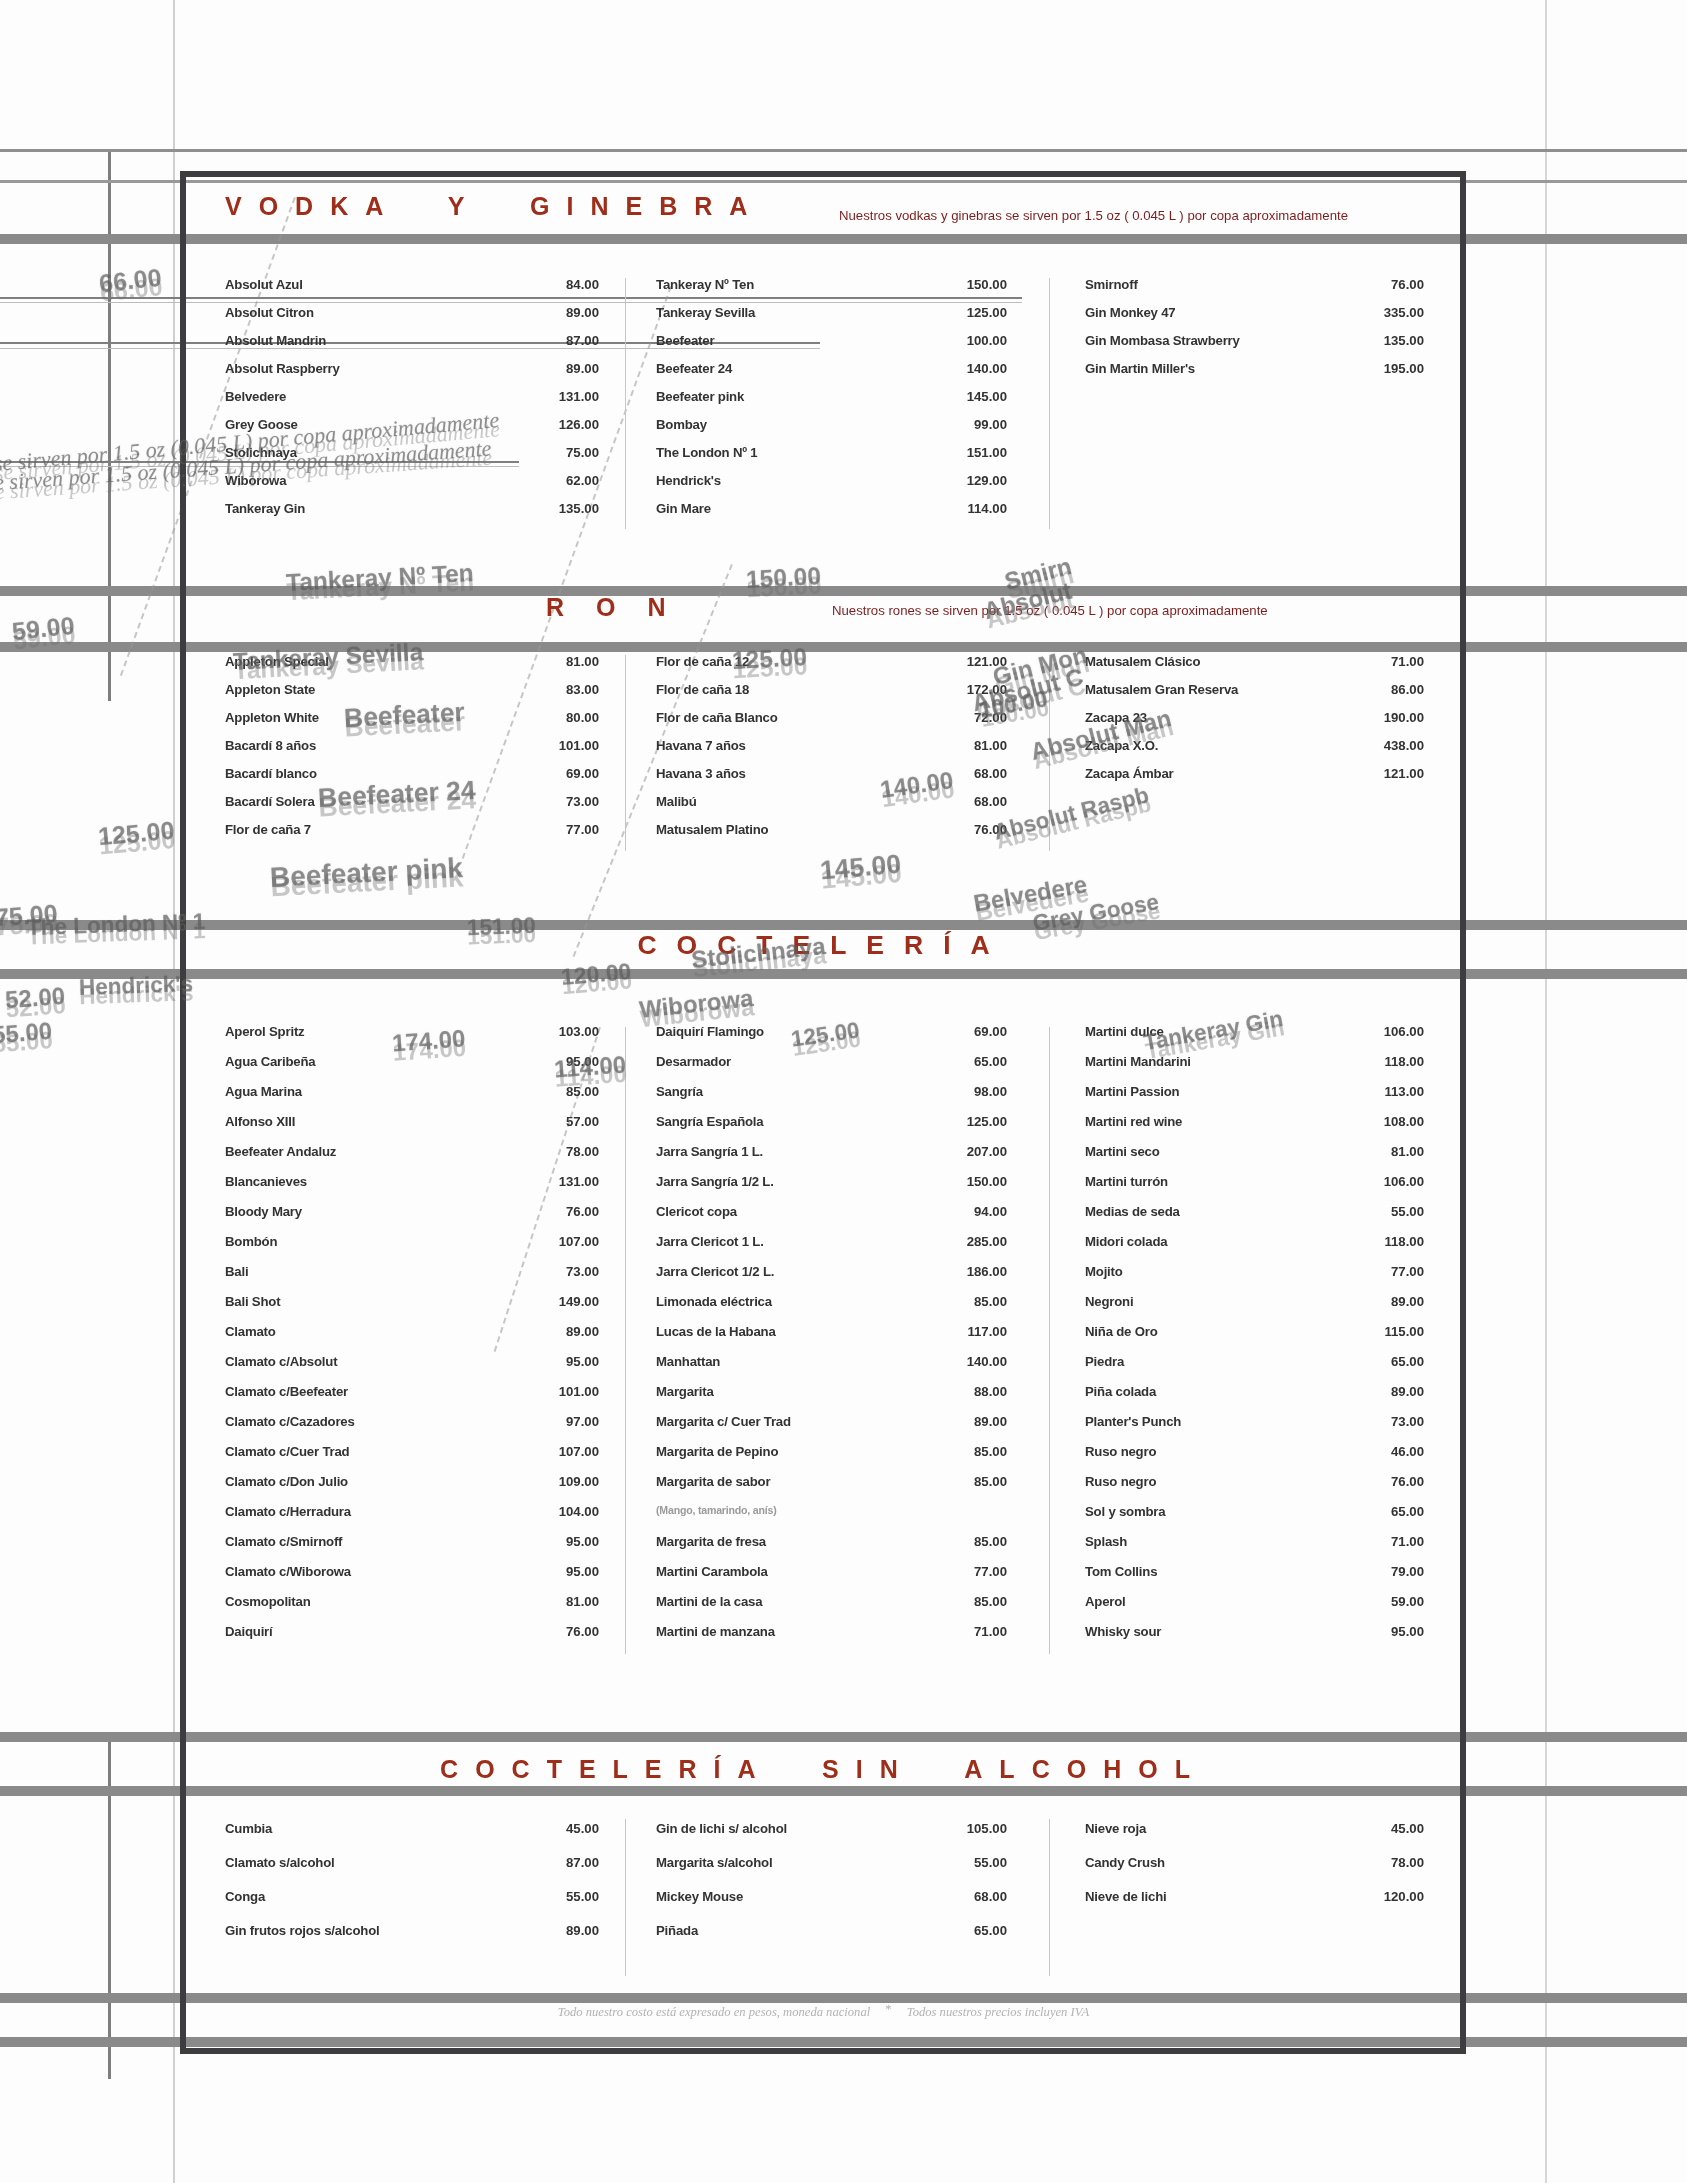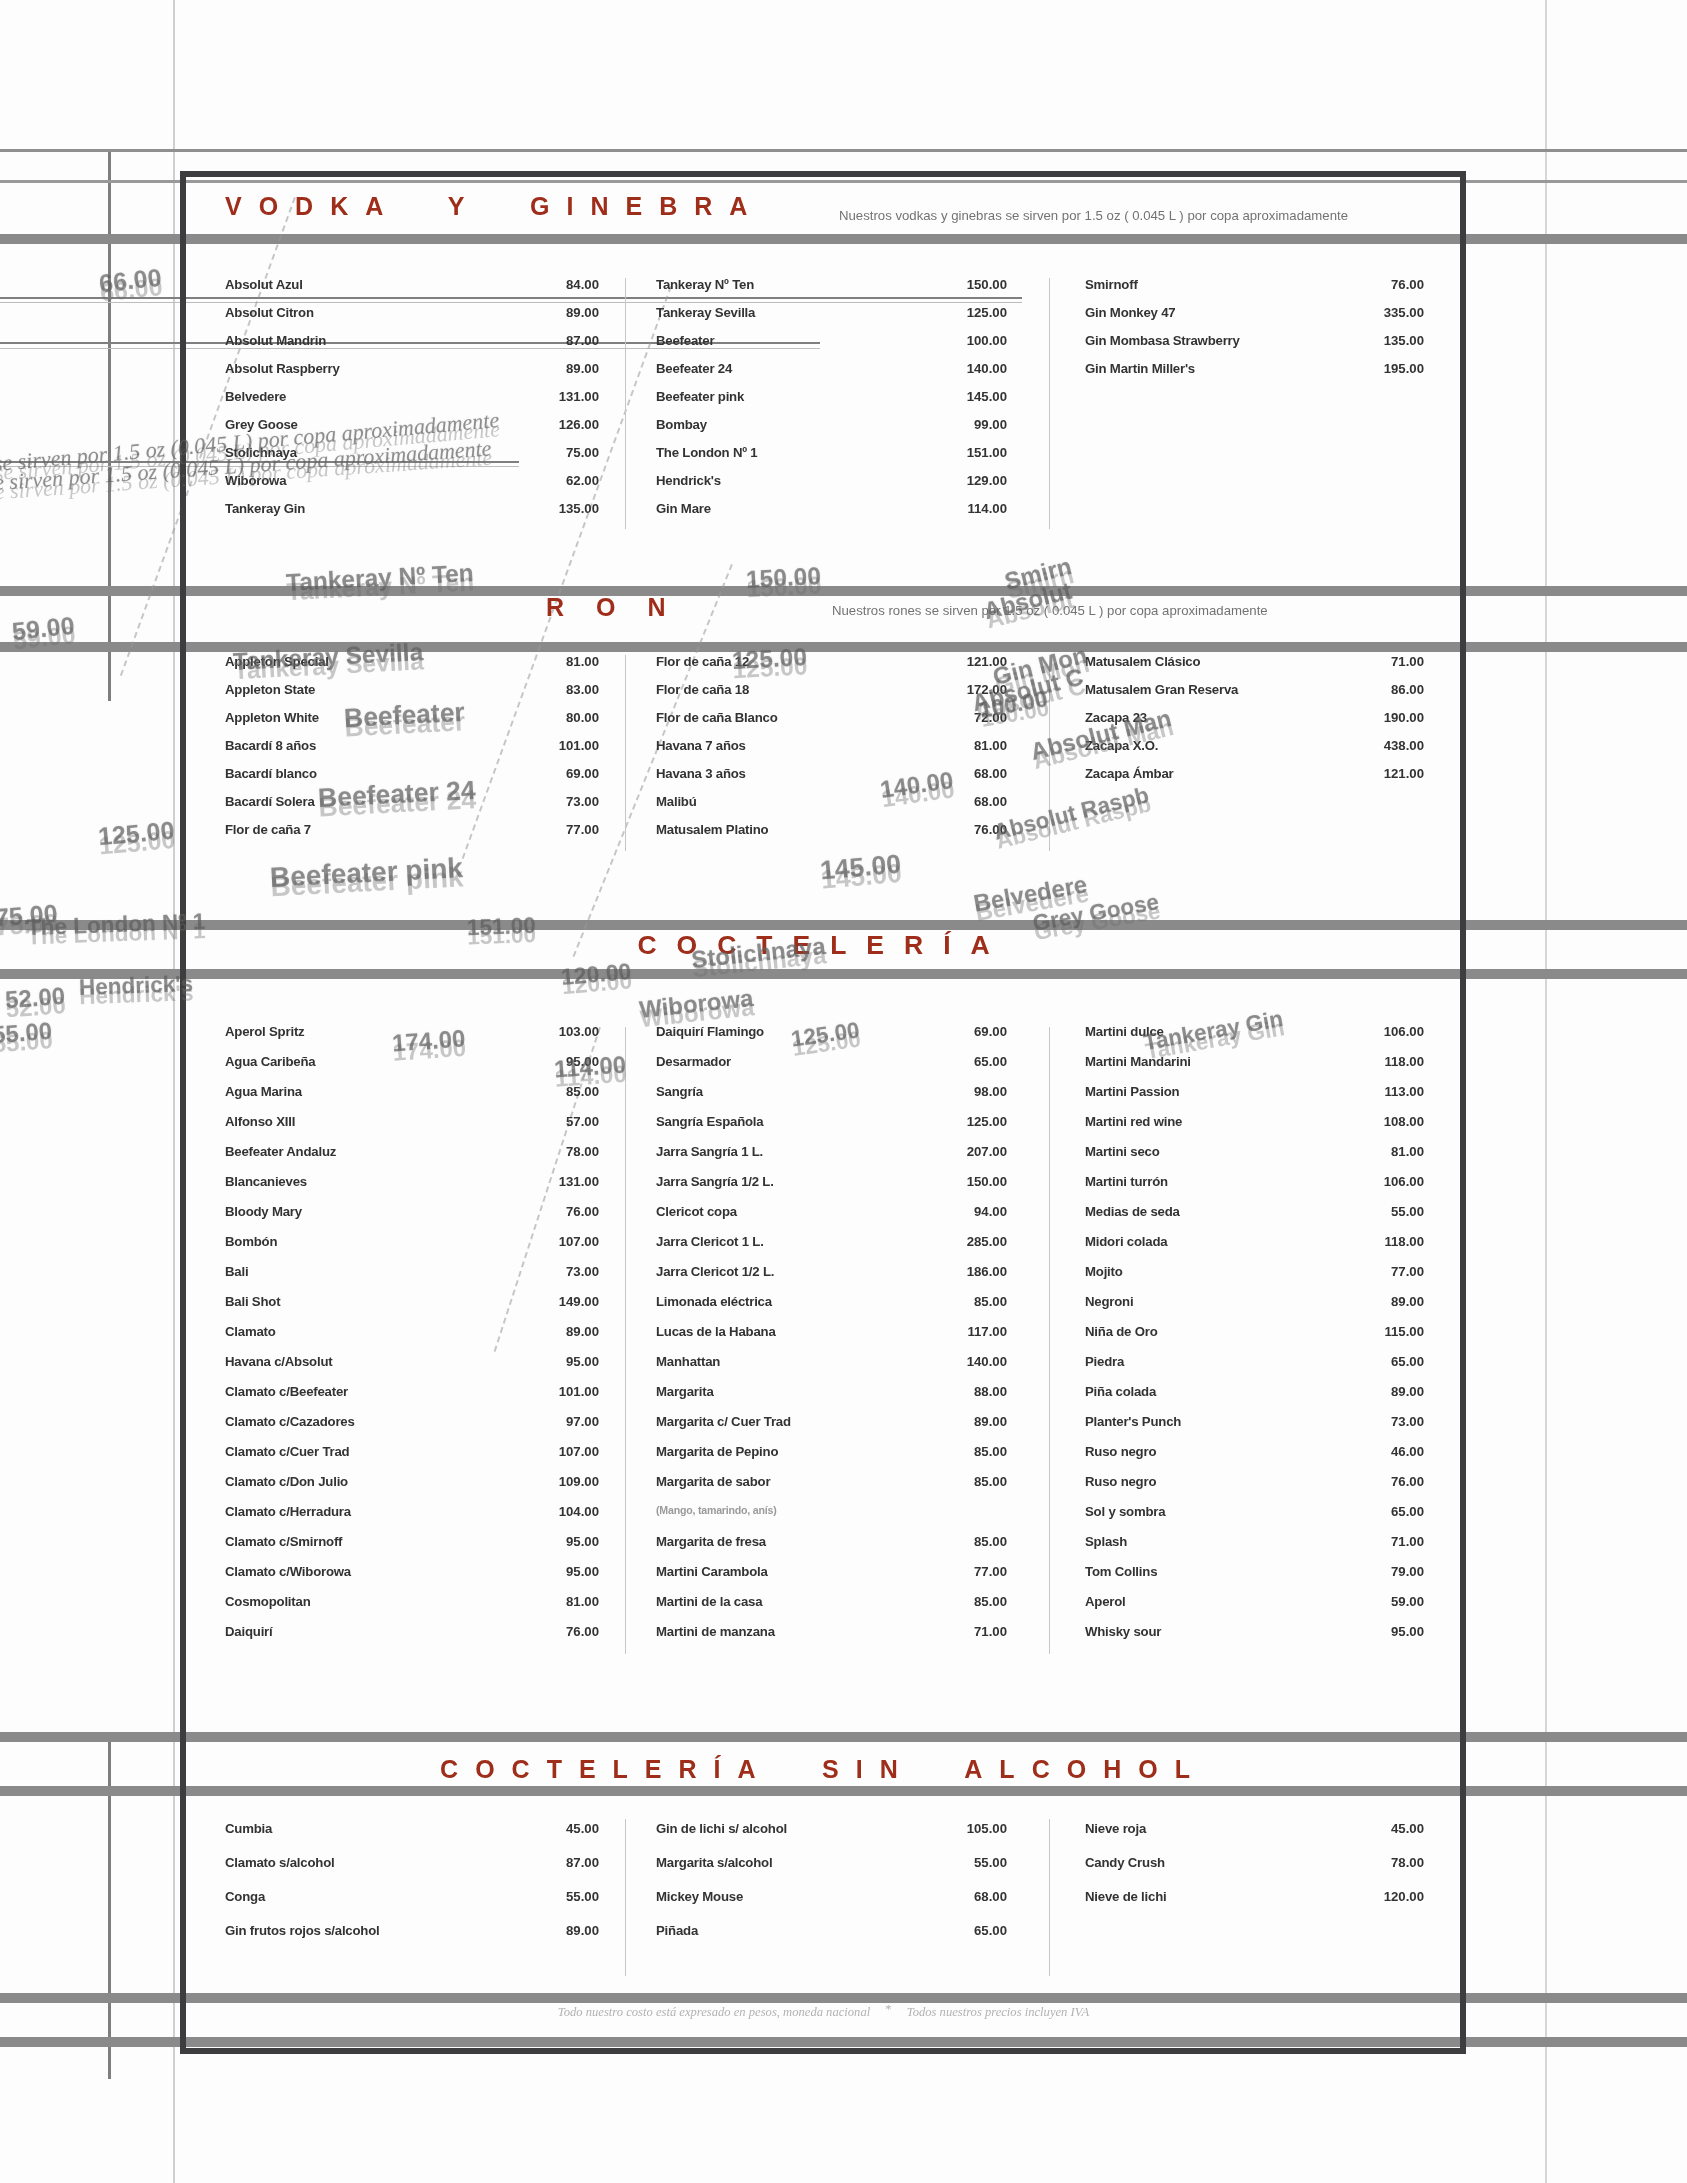--- a/index.html
+++ b/index.html
@@ -15,21 +15,21 @@
   .thin{position:absolute;left:0;background:#7f7f7f;}
   .thin2{position:absolute;left:0;background:#bdbdbd;}
   .dash{position:absolute;border-left:2px dashed #9a9a9a;opacity:.55;transform-origin:top left;}
 
   
   .sec-title{position:absolute;color:#9e2d1a;font-weight:700;white-space:nowrap;}
   .t-vodka{left:225px;top:192px;font-size:25px;letter-spacing:17px;word-spacing:25px;}
   .t-ron{left:546px;top:593px;font-size:25px;letter-spacing:32px;}
   .t-coct{left:0;top:930px;width:1647px;text-align:center;font-size:26.5px;letter-spacing:20px;word-spacing:29px;}
   .t-sin{left:0;top:1745px;width:1647px;text-align:center;font-size:25px;letter-spacing:17px;word-spacing:26.5px;margin-top:10px;}
-  .sec-note{position:absolute;color:#737373;font-size:13.2px;white-space:nowrap;}
+  .sec-note{position:absolute;color:#7f1d1d;font-size:13.2px;white-space:nowrap;}
   .n-vodka{left:839px;top:208px;}
   .n-ron{left:832px;top:603px;}
 
   
   .col{position:absolute;}
   .row{display:flex;justify-content:space-between;align-items:flex-start;}
   .nm{color:#333;font-weight:700;font-size:13.2px;letter-spacing:-0.2px;white-space:nowrap;}
   .pr{color:#333;font-weight:700;font-size:13.2px;min-width:64px;text-align:right;white-space:nowrap;}
   .step42 .row{height:28px;}
   .step45 .row{height:30px;}
@@ -316,21 +316,21 @@
       </div>
       <div class="row">
         <span class="nm">Bali Shot</span>
         <span class="pr">149.00</span>
       </div>
       <div class="row">
         <span class="nm">Clamato</span>
         <span class="pr">89.00</span>
       </div>
       <div class="row">
-        <span class="nm">Havana c/Absolut</span>
+        <span class="nm">Clamato c/Absolut</span>
         <span class="pr">95.00</span>
       </div>
       <div class="row">
         <span class="nm">Clamato c/Beefeater</span>
         <span class="pr">101.00</span>
       </div>
       <div class="row">
         <span class="nm">Clamato c/Cazadores</span>
         <span class="pr">97.00</span>
       </div>

